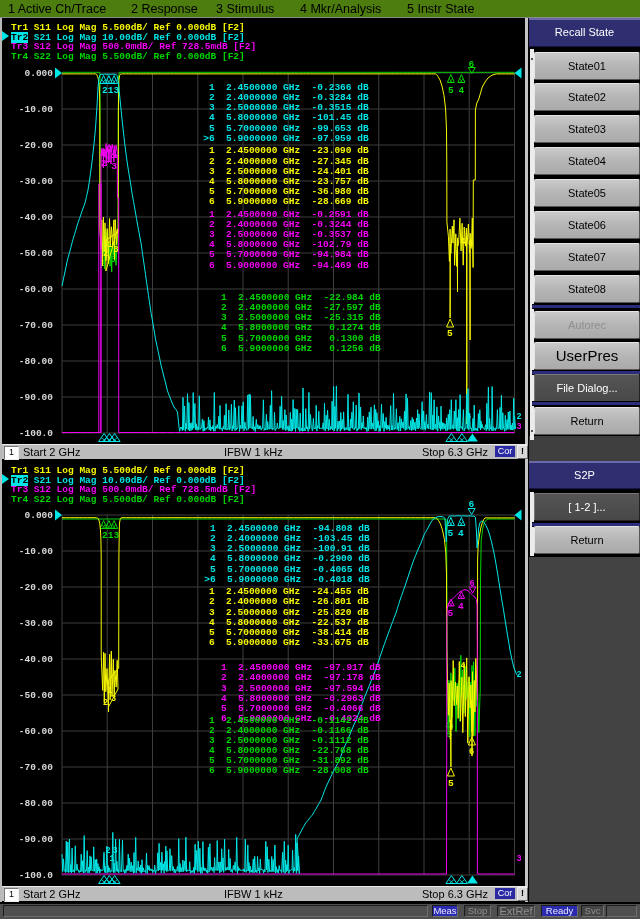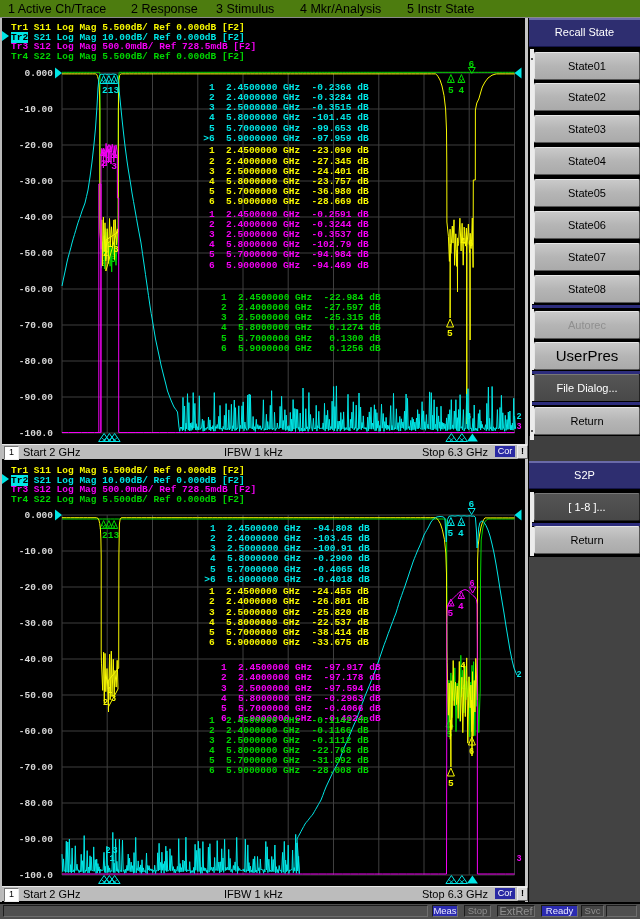--- a/index.html
+++ b/index.html
@@ -311,21 +311,21 @@
 <div style="position:absolute;left:534px;top:274.8px;width:106px;height:28px;background:linear-gradient(#c9c9c9 0%,#b5b5b5 50%,#aaaaaa 100%);border:1px solid;border-color:#e6e6e6 #565656 #565656 #e6e6e6;border-radius:2px;box-sizing:border-box;color:#000;font-size:11px;text-align:center;line-height:26px;font-family:'Liberation Sans',sans-serif">State08</div>
 <div style="position:absolute;left:532px;top:304.0px;width:108px;height:5px;background:#2c2c7c;border-top:1px solid #000;border-bottom:1px solid #000;box-sizing:border-box"></div>
 <div style="position:absolute;left:534px;top:310.5px;width:106px;height:28px;background:linear-gradient(#c9c9c9 0%,#b5b5b5 50%,#aaaaaa 100%);border:1px solid;border-color:#e6e6e6 #565656 #565656 #e6e6e6;border-radius:2px;box-sizing:border-box;color:#8f8f8f;font-size:11px;text-align:center;line-height:26px;font-family:'Liberation Sans',sans-serif">Autorec</div>
 <div style="position:absolute;left:534px;top:342.4px;width:106px;height:28px;background:linear-gradient(#c9c9c9 0%,#b5b5b5 50%,#aaaaaa 100%);border:1px solid;border-color:#e6e6e6 #565656 #565656 #e6e6e6;border-radius:2px;box-sizing:border-box;color:#000;font-size:15px;text-align:center;line-height:26px;font-family:'Liberation Sans',sans-serif">UserPres</div>
 <div style="position:absolute;left:532px;top:370.0px;width:108px;height:5px;background:#2c2c7c;border-top:1px solid #000;border-bottom:1px solid #000;box-sizing:border-box"></div>
 <div style="position:absolute;left:534px;top:374.3px;width:106px;height:28px;background:linear-gradient(#555 0%,#484848 100%);border:1px solid;border-color:#777 #222 #222 #777;border-radius:2px;box-sizing:border-box;color:#fff;font-size:11px;text-align:center;line-height:26px;font-family:'Liberation Sans',sans-serif">File Dialog...</div>
 <div style="position:absolute;left:532px;top:400.5px;width:108px;height:5px;background:#2c2c7c;border-top:1px solid #000;border-bottom:1px solid #000;box-sizing:border-box"></div>
 <div style="position:absolute;left:534px;top:406.5px;width:106px;height:28px;background:linear-gradient(#c9c9c9 0%,#b5b5b5 50%,#aaaaaa 100%);border:1px solid;border-color:#e6e6e6 #565656 #565656 #e6e6e6;border-radius:2px;box-sizing:border-box;color:#000;font-size:11px;text-align:center;line-height:26px;font-family:'Liberation Sans',sans-serif">Return</div>
 <div style="position:absolute;left:529px;top:461px;width:111px;height:28px;background:#2e2e70;border-top:2px solid #6a6aa8;border-bottom:1px solid #15154a;box-sizing:border-box;color:#fff;font-size:11px;text-align:center;line-height:24px;font-family:'Liberation Sans',sans-serif">S2P</div>
 <div style="position:absolute;left:529.5px;top:492px;width:4px;height:64px;background:#ececec"></div>
-<div style="position:absolute;left:534px;top:492.5px;width:106px;height:28px;background:linear-gradient(#555 0%,#484848 100%);border:1px solid;border-color:#777 #222 #222 #777;border-radius:2px;box-sizing:border-box;color:#fff;font-size:11px;text-align:center;line-height:26px;font-family:'Liberation Sans',sans-serif">[ 1-8 ]...</div>
+<div style="position:absolute;left:534px;top:492.5px;width:106px;height:28px;background:linear-gradient(#555 0%,#484848 100%);border:1px solid;border-color:#777 #222 #222 #777;border-radius:2px;box-sizing:border-box;color:#fff;font-size:11px;text-align:center;line-height:26px;font-family:'Liberation Sans',sans-serif">[ 1-2 ]...</div>
 <div style="position:absolute;left:532px;top:521.5px;width:108px;height:5px;background:#2c2c7c;border-top:1px solid #000;border-bottom:1px solid #000;box-sizing:border-box"></div>
 <div style="position:absolute;left:534px;top:526.0px;width:106px;height:28px;background:linear-gradient(#c9c9c9 0%,#b5b5b5 50%,#aaaaaa 100%);border:1px solid;border-color:#e6e6e6 #565656 #565656 #e6e6e6;border-radius:2px;box-sizing:border-box;color:#000;font-size:11px;text-align:center;line-height:26px;font-family:'Liberation Sans',sans-serif">Return</div>
 
 <div style="position:absolute;left:0;top:903px;width:640px;height:16px;background:#4f4f4f;border-top:1px solid #000;box-sizing:border-box"></div>
 <div style="position:absolute;left:3px;top:905px;width:425px;height:12px;border:1px solid;border-color:#1c1c1c #6e6e6e #6e6e6e #1c1c1c;box-sizing:border-box"></div>
 <div style="position:absolute;left:432px;top:905px;width:26px;height:12px;background:#2b2bb0;border:1px solid;border-color:#1c1c1c #6e6e6e #6e6e6e #1c1c1c;box-sizing:border-box;color:#e8e8ff;font-size:9.5px;text-align:center;line-height:10px;font-family:'Liberation Sans',sans-serif">Meas</div>
 <div style="position:absolute;left:464px;top:905px;width:27px;height:12px;background:#454545;border:1px solid;border-color:#1c1c1c #6e6e6e #6e6e6e #1c1c1c;box-sizing:border-box;color:#8f8f8f;font-size:9.5px;text-align:center;line-height:10px;font-family:'Liberation Sans',sans-serif">Stop</div>
 <div style="position:absolute;left:497px;top:905px;width:38px;height:12px;background:#454545;border:1px solid;border-color:#1c1c1c #6e6e6e #6e6e6e #1c1c1c;box-sizing:border-box;color:#8f8f8f;font-size:11px;text-align:center;line-height:10px;font-family:'Liberation Sans',sans-serif">ExtRef</div>
 <div style="position:absolute;left:541px;top:905px;width:37px;height:12px;background:#2b2bb0;border:1px solid;border-color:#1c1c1c #6e6e6e #6e6e6e #1c1c1c;box-sizing:border-box;color:#e8e8ff;font-size:9.5px;text-align:center;line-height:10px;font-family:'Liberation Sans',sans-serif">Ready</div>
 <div style="position:absolute;left:581px;top:905px;width:23px;height:12px;background:#454545;border:1px solid;border-color:#1c1c1c #6e6e6e #6e6e6e #1c1c1c;box-sizing:border-box;color:#8f8f8f;font-size:9.5px;text-align:center;line-height:10px;font-family:'Liberation Sans',sans-serif">Svc</div>

